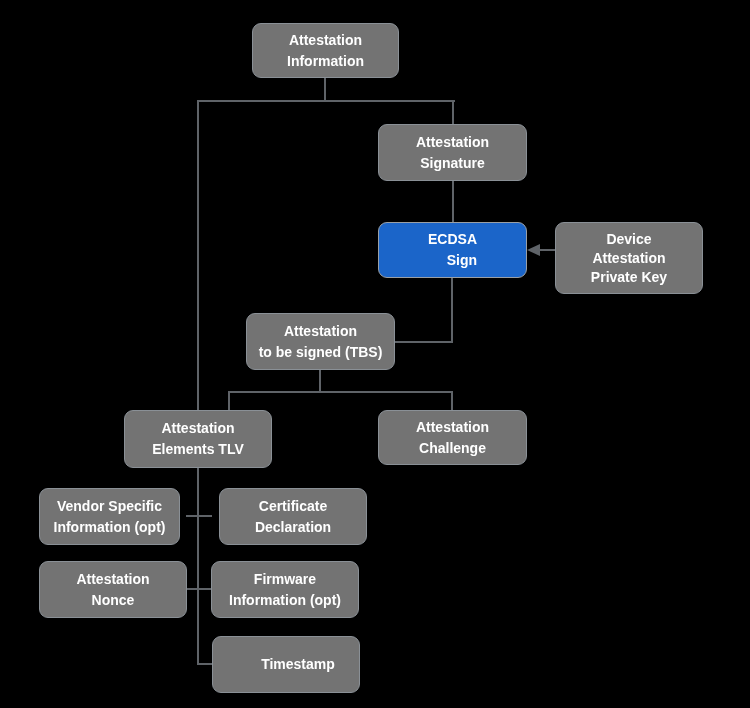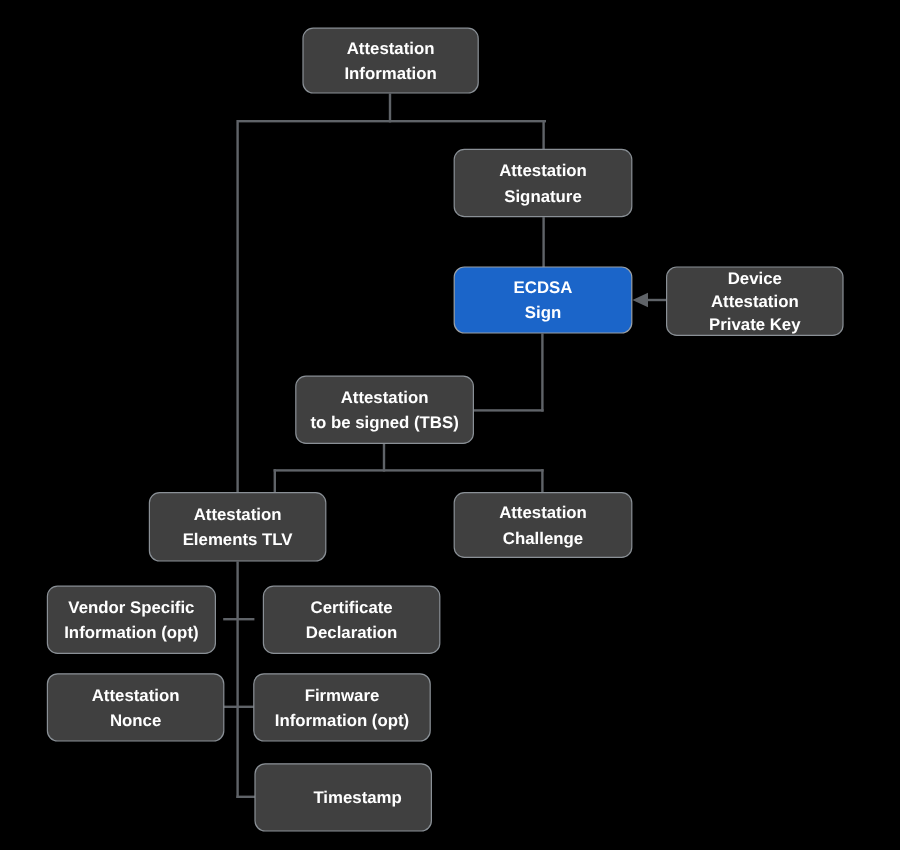--- a/index.html
+++ b/index.html
@@ -7,36 +7,37 @@
     position: relative;
     width: 750px;
     height: 708px;
     background: #000000;
     overflow: hidden;
     font-family: "Liberation Sans", sans-serif;
   }
   .node {
     position: absolute;
     box-sizing: border-box;
-    background: #404040;
+    background: #737373;
     border: 1.5px solid #8a9096;
     border-radius: 9px;
     color: #ffffff;
     font-weight: 700;
     font-size: 14px;
     line-height: 21px;
     display: flex;
     align-items: center;
     justify-content: center;
     text-align: center;
     white-space: pre-line;
   }
   .node.accent {
     background: #1b65c9;
     border-color: #9aa0a6;
+    text-align: right;
   }
   .node.tight { line-height: 19px; }
   .line { position: absolute; background: #5f6368; }
   .line.h { height: 2px; }
   .line.v { width: 2px; }
   .arrowhead {
     position: absolute;
     width: 0; height: 0;
     border-top: 6px solid transparent;
     border-bottom: 6px solid transparent;
@@ -69,21 +70,21 @@
 
   <div class="node" style="left:252px; top:23px;  width:147px; height:55px;">Attestation
 Information</div>
 
   <div class="node" style="left:378px; top:124px; width:149px; height:57px;">Attestation
 Signature</div>
 
   <div class="node accent" style="left:378px; top:222px; width:149px; height:56px;">ECDSA
 Sign</div>
 
-  <div class="node tight" style="left:555px; top:222px; width:148px; height:58px;">Device
+  <div class="node tight" style="left:555px; top:222px; width:148px; height:72px;">Device
 Attestation
 Private Key</div>
 
   <div class="node" style="left:246px; top:313px; width:149px; height:57px;">Attestation
 to be signed (TBS)</div>
 
   <div class="node" style="left:124px; top:410px; width:148px; height:58px;">Attestation
 Elements TLV</div>
 
   <div class="node" style="left:378px; top:410px; width:149px; height:55px;">Attestation

